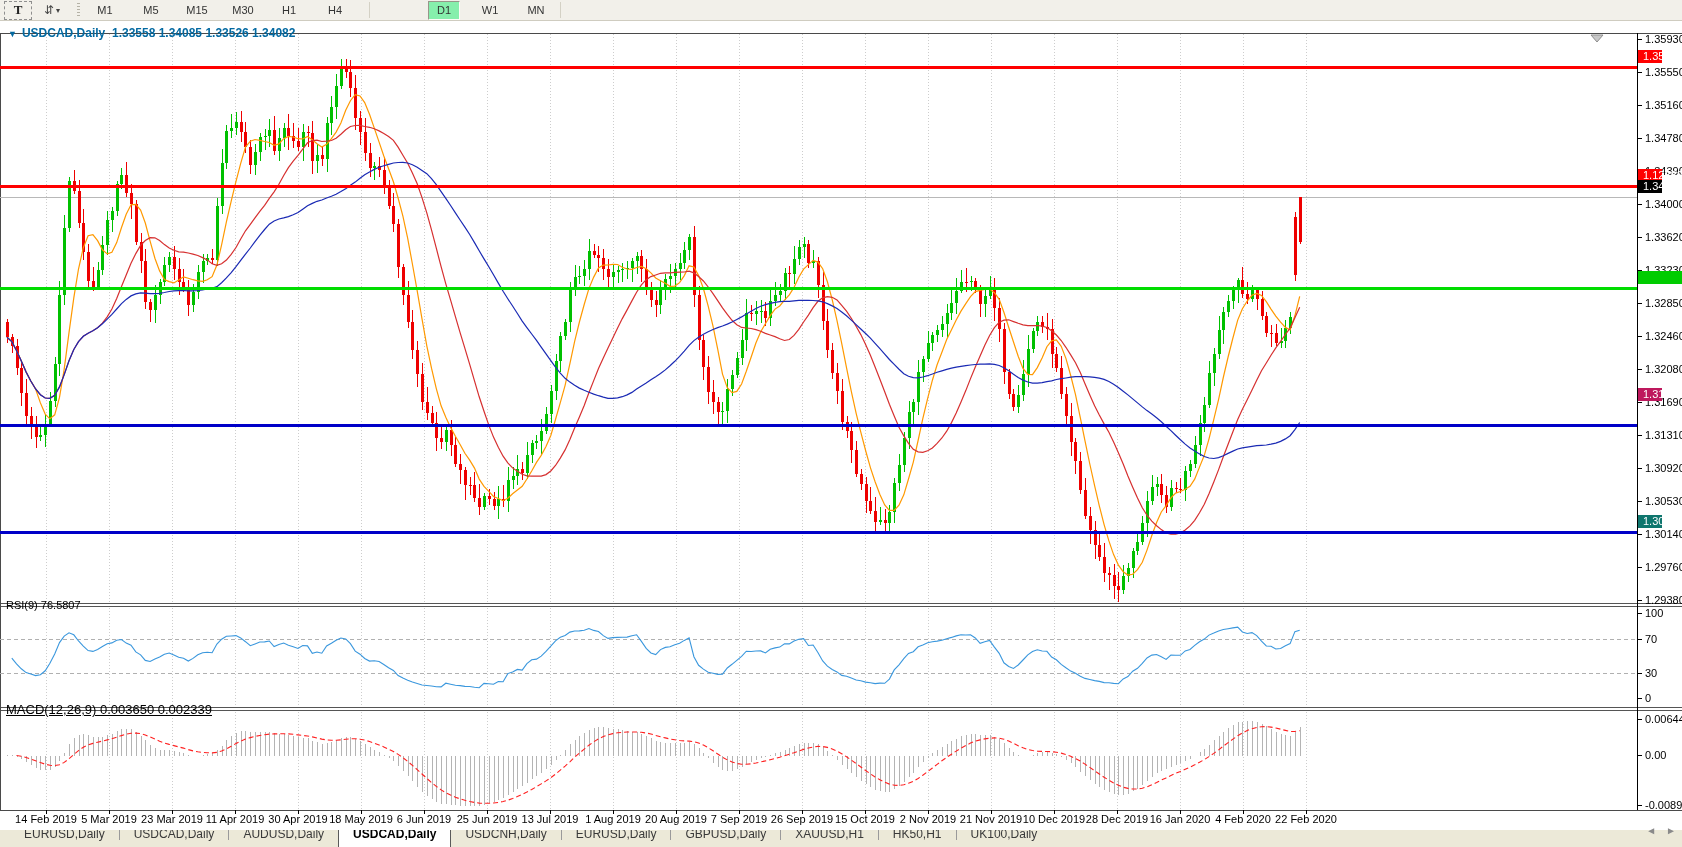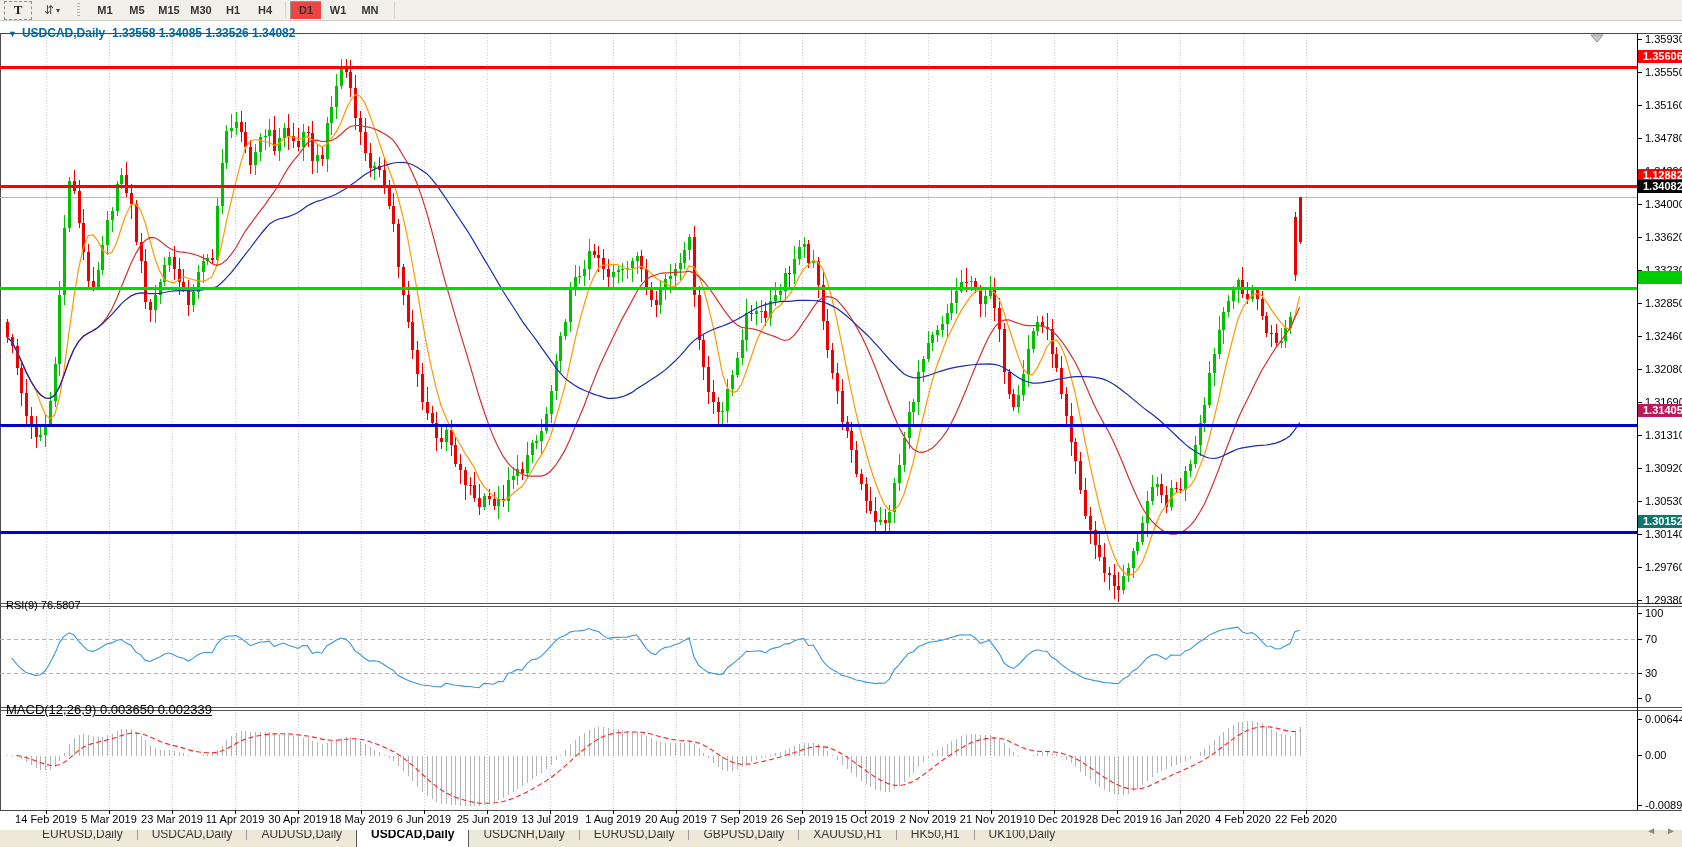--- a/index.html
+++ b/index.html
@@ -10,51 +10,51 @@
     border-bottom:1px solid #cfccc0;display:flex;align-items:center;gap:4px;padding-left:4px;box-sizing:border-box;}
   .tbtn{height:17px;min-width:24px;display:inline-flex;align-items:center;justify-content:center;
     font-size:11px;color:#333;border:1px solid transparent;padding:0 3px;cursor:default;}
   #text-tool{width:20px;min-width:20px;border:1px dashed #8f8f8f;font-family:"Liberation Serif",serif;
     font-weight:bold;font-size:13px;color:#222;}
   #arrange-btn{font-size:12px;color:#444;}
   #arrange-caret{font-size:8px;color:#444;margin-left:2px;}
   .grip{width:3px;height:14px;margin:0 5px;
     background:repeating-linear-gradient(to bottom,#b5b2a6 0 1px,transparent 1px 3px);}
   .vsep{width:1px;height:16px;background:#d4d1c5;margin:0 4px;}
-  .tbtn.active{background:#ef4444;border:1px solid;border-color:#99968a #fdfcf7 #fdfcf7 #99968a;}
+  .tbtn.active{background:#86efac;border:1px solid;border-color:#99968a #fdfcf7 #fdfcf7 #99968a;margin-left:40px;}
   
   #chart-title{position:absolute;left:8px;top:26px;font-size:12px;font-weight:bold;color:#0369a1;z-index:3;}
   #chart-title .caret{font-size:9px;margin-right:5px;}
   #rsi-label{position:absolute;left:6px;top:599px;font-size:11px;color:#000;z-index:3;}
   #macd-label{position:absolute;left:6px;top:702px;font-size:13px;color:#000;z-index:3;text-decoration:underline;}
-  .price-badge{position:absolute;left:1638px;width:44px;height:13px;z-index:3;color:#fff;
-    font-size:11px;font-weight:bold;line-height:13px;padding-left:5px;box-sizing:border-box;}
+  .price-badge{position:absolute;left:1638px;width:24px;height:13px;z-index:3;color:#fff;
+    font-size:11px;font-weight:normal;line-height:13px;padding-left:5px;box-sizing:border-box;}
   
   #tabbar{position:absolute;left:0;top:819px;width:1682px;height:28px;background:#ece9d8;
-    border-top:1px solid #a8a497;display:flex;align-items:stretch;box-sizing:border-box;padding-left:28px;}
+    border-top:1px solid #a8a497;display:flex;align-items:stretch;box-sizing:border-box;padding-left:10px;}
   .tab{display:inline-flex;align-items:center;padding:0 14px;font-size:12px;color:#3a3a3a;cursor:default;}
   .tab.active{background:#fff;border:1px solid #5a5a5a;border-bottom:none;font-weight:bold;color:#000;}
   .tabsep{width:1px;height:13px;background:#9a9a9a;align-self:center;}
   #tab-nav{position:absolute;right:6px;top:825px;z-index:4;display:flex;gap:10px;}
   #tab-nav span{font-size:10px;color:#8a8a8a;cursor:default;}
   svg{position:absolute;left:0;top:0;z-index:1;}
 </style>
 </head>
 <body>
 
 <div id="app">
 
   <div id="toolbar">
     <div id="text-tool" class="tbtn">T</div>
     <div class="tbtn" id="arrange-btn">
         <span>⇵</span>
         <span id="arrange-caret">▾</span>
       </div>
     <div class="grip"></div>
-    <div id="tf-buttons" style="display:flex;align-items:center;gap:0;font-weight:bold;">
+    <div id="tf-buttons" style="display:flex;align-items:center;gap:14px;">
         <div class="tbtn">M1</div>
         <div class="tbtn">M5</div>
         <div class="tbtn">M15</div>
         <div class="tbtn">M30</div>
         <div class="tbtn">H1</div>
         <div class="tbtn">H4</div>
         <div class="vsep"></div>
         <div class="tbtn active">D1</div>
         <div class="tbtn">W1</div>
         <div class="tbtn">MN</div>
@@ -1089,21 +1089,21 @@
     </svg>
 
   <div id="chart-title"><span class="caret">▼</span><span>USDCAD,Daily</span>&nbsp;&nbsp;<span>1.33558 1.34085 1.33526 1.34082</span></div>
   <div id="rsi-label">RSI(9) 76.5807</div>
   <div id="macd-label">MACD(12,26,9) 0.003650 0.002339</div>
   <div id="badges">
       <div class="price-badge" style="top: 50px; background: rgb(255, 0, 0); color: rgb(255, 255, 255);">1.35606</div>
       <div class="price-badge" style="top: 169px; background: rgb(255, 0, 0); color: rgb(255, 255, 255);">1.12882</div>
       <div class="price-badge" style="top: 180px; background: rgb(0, 0, 0); color: rgb(255, 255, 255); text-align: right;">1.34082</div>
       <div class="price-badge" style="top: 271px; background: rgb(0, 204, 0); color: rgb(255, 255, 255); padding-left: 48px;">1.33011</div>
-      <div class="price-badge" style="top: 404px; background: #be185d; color: rgb(255, 255, 255);">1.31405</div>
+      <div class="price-badge" style="top: 388px; background: #be185d; color: rgb(255, 255, 255);">1.31405</div>
       <div class="price-badge" style="top: 515px; background: #0f766e; color: rgb(255, 255, 255);">1.30152</div>
     </div>
 
   <div id="tabbar">
       <div class="tab">EURUSD,Daily</div>
       <div class="tabsep"></div>
       <div class="tab">USDCAD,Daily</div>
       <div class="tabsep"></div>
       <div class="tab">AUDUSD,Daily</div>
       <div class="tab active">USDCAD,Daily</div>

